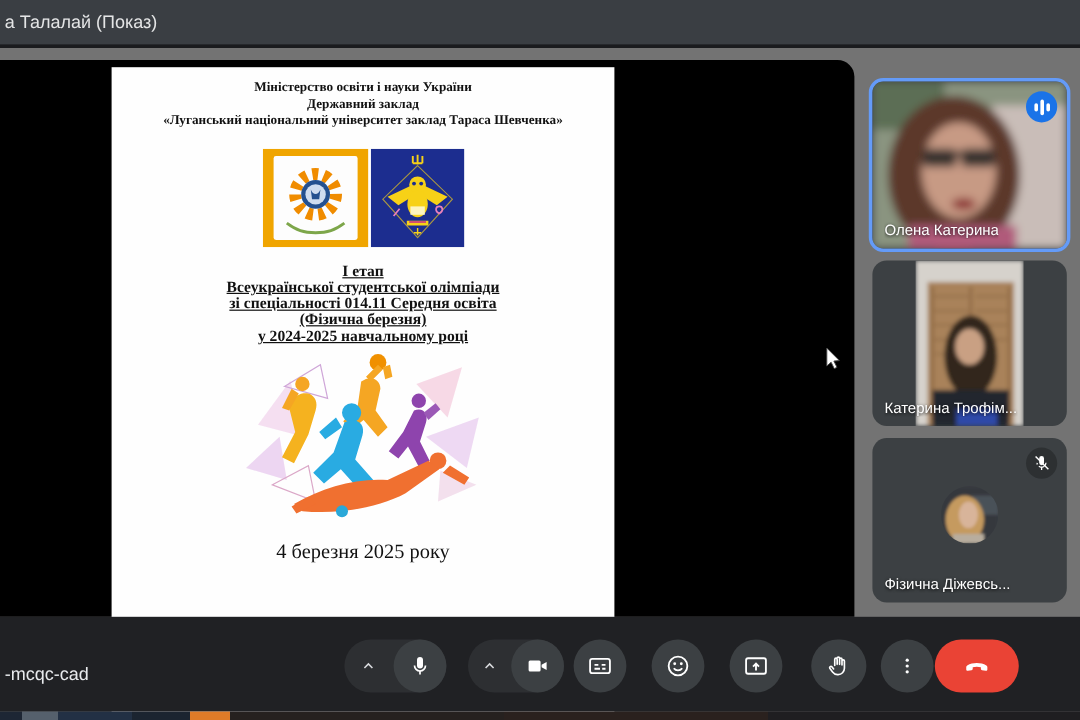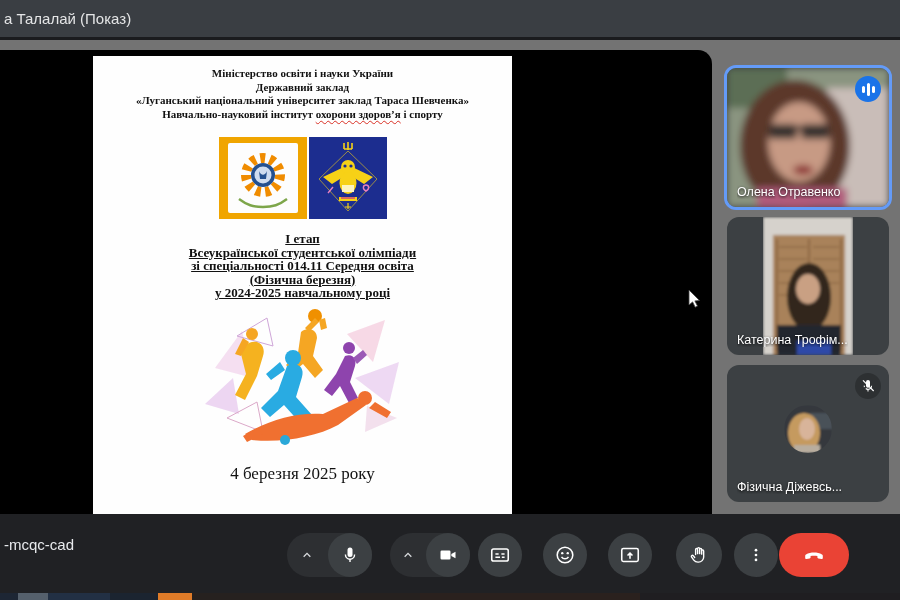--- a/index.html
+++ b/index.html
@@ -34,21 +34,21 @@
   .audio-ind{position:absolute;right:8px;top:8px;width:26px;height:26px;border-radius:50%;
              background:#1a73e8;display:flex;align-items:center;justify-content:center;gap:2px;}
   .audio-ind i{display:block;width:3px;background:#fff;border-radius:2px;}
   .mute-badge{position:absolute;right:8px;top:8px;width:26px;height:26px;border-radius:50%;
               background:rgba(0,0,0,.25);display:flex;align-items:center;justify-content:center;}
   .vstrip{position:absolute;left:36px;top:0;width:90px;height:100%;}
   .avatar{position:absolute;left:57px;top:40px;width:48px;height:48px;border-radius:50%;overflow:hidden;}
 
   
   .callbar{position:absolute;left:0;top:514px;width:900px;height:79px;background:#202124;}
-  .meet-code{position:absolute;left:4px;top:22px;color:#e8eaed;font-size:15px;}
+  .meet-code{position:absolute;left:4px;top:40px;color:#e8eaed;font-size:15px;}
   .ctl{position:absolute;top:19px;height:44px;border-radius:22px;background:#3c4043;
        display:flex;align-items:center;justify-content:center;cursor:pointer;}
   .pill{background:#2d2f32;}
   .pill .chev{width:36px;display:flex;align-items:center;justify-content:center;}
   .pill .main{position:absolute;right:0;top:0;width:44px;height:44px;border-radius:50%;
               background:#3c4043;display:flex;align-items:center;justify-content:center;}
   .round{width:44px;}
   .endcall{width:70px;background:#ea4335;}
 
   .cursor{position:absolute;left:688px;top:289px;}
@@ -65,21 +65,20 @@
   <div class="topbar">
     <span class="topbar-label">а Талалай (Показ)</span>
   </div>
 
   <div class="stage">
     <div class="doc">
       <div class="doc-head">
         <div>Міністерство освіти і науки України</div>
         <div>Державний заклад</div>
         <div>«Луганський національний університет заклад Тараса Шевченка»</div>
-        <div><span>Навчально-науковий інститут </span><span class="wavy">охорони здоров’я</span><span> і спорту</span></div>
       </div>
 
       <div class="logos">
 
         <svg width="88" height="82" viewBox="0 0 88 82">
           <rect width="88" height="82" fill="#f0a500"></rect>
           <rect x="9" y="6" width="70" height="70" rx="2" fill="#fdfdfd"></rect>
           <circle cx="44" cy="38" r="17" fill="none" stroke="#f08c00" stroke-width="10" stroke-dasharray="5 4.6"></circle>
           <circle cx="44" cy="38" r="12" fill="#24508f"></circle>
           <circle cx="44" cy="38" r="8.5" fill="#cfdcef"></circle>
@@ -173,21 +172,21 @@
           <filter id="b1">
             <feGaussianBlur stdDeviation="3.5"></feGaussianBlur>
           </filter>
         </defs>
     </svg>
     <div class="audio-ind">
       <i style="height:7px"></i>
         <i style="height:13px"></i>
         <i style="height:7px"></i>
     </div>
-    <div class="tile-name">Олена Отравенко</div>
+    <div class="tile-name">Олена Катерина</div>
   </div>
 
   <div class="tile" style="top:217px;height:138px;">
     <svg class="vstrip" width="90" height="138" viewBox="0 0 90 138">
       <g filter="url(#b2)">
         <rect width="90" height="138" fill="#d6d2cc"></rect>
         <rect x="10" y="18" width="72" height="120" fill="#a9825a"></rect>
         <path d="M14 22v112M46 22v112M78 22v112" stroke="#8a6540" stroke-width="2"></path>
         <path d="M16 30h28M16 42h28M16 54h28M16 66h28M16 78h28M50 30h26M50 42h26M50 54h26M50 66h26" stroke="#8f6a45" stroke-width="1.4"></path>
         <ellipse cx="46" cy="80" rx="22" ry="34" fill="#33281f"></ellipse>

